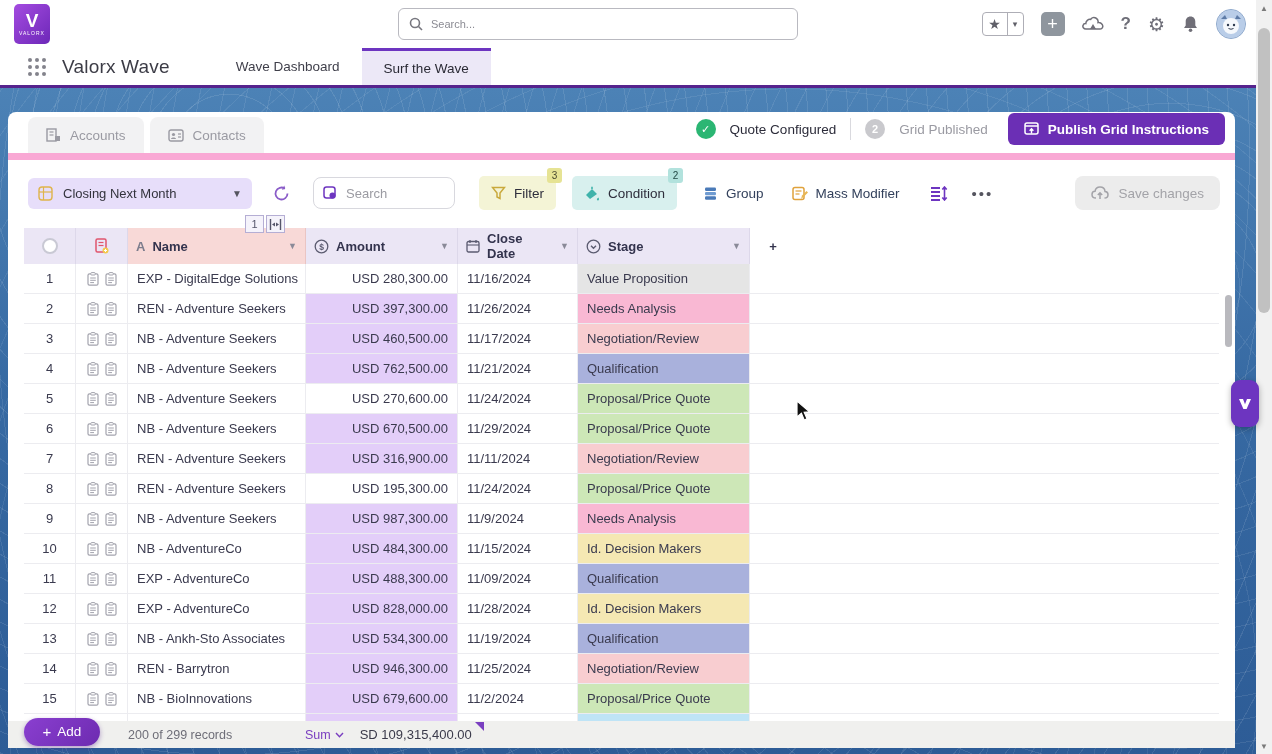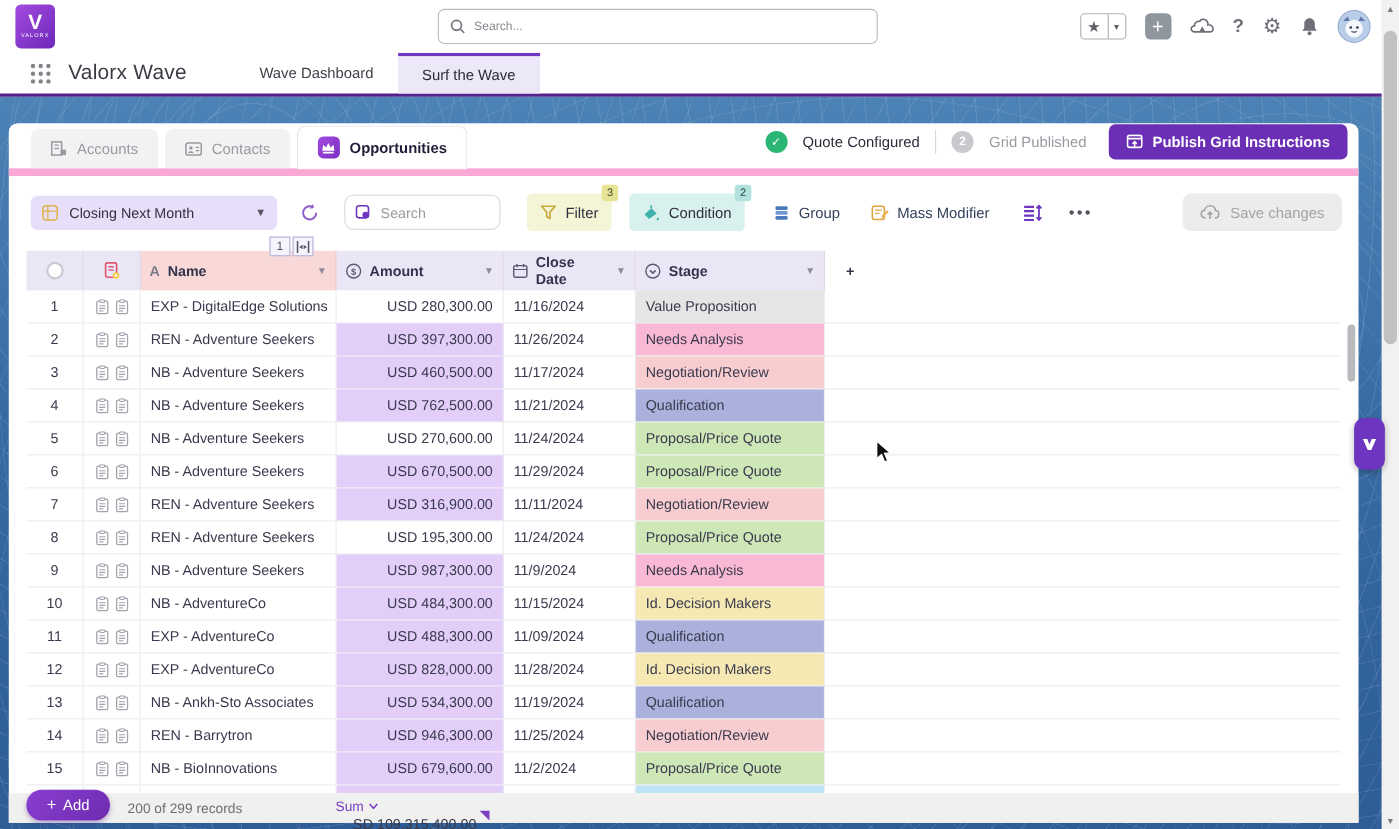--- a/index.html
+++ b/index.html
@@ -123,22 +123,22 @@
   .resize-ctl .bx { width:19px; height:18px; border:1px solid #b5aed4; background:#f5f3fb; display:flex;
                     align-items:center; justify-content:center; font-size:11px; color:#55556a; }
   .resize-ctl .bx + .bx { margin-left:2px; }
 
   
   .gfooter { position:absolute; left:0; bottom:0; width:100%; height:27px; background:#f0f0ee; display:flex;
              align-items:center; }
   .add-btn { position:relative; top:-3px; margin-left:16px; width:76px; height:28px; border:none; border-radius:16px;
              background:linear-gradient(135deg,#8a3fd0,#6d2bb0); color:#fff; font-size:13.5px; display:flex;
              align-items:center; justify-content:center; gap:6px; box-shadow:0 2px 5px rgba(80,30,140,.4); }
-  .records { font-size:12.5px; color:#6e6e78; margin-left:16px; }
-  .sum-grp { position:absolute; left:297px; display:flex; height:17px;flex-direction:column; }
+  .records { font-size:12.5px; color:#6e6e78; margin-left:28px; }
+  .sum-grp { position:absolute; left:297px; display:flex; align-items:center; height:17px; }
   .sum-lbl { font-size:12.5px; color:#7a3fc0; display:flex; align-items:center; gap:4px; }
   .sum-val { position:relative; font-size:13px; color:#3a3a4a; margin-left:14px; padding:2px 12px 2px 2px; }
   .sum-val .corner { position:absolute; right:0; top:-3px; width:0; height:0;
                      border-left:9px solid transparent; border-top:9px solid #7a3fc0; }
 
   
   .outer-scroll { position:absolute; right:0; top:0; width:16px; height:754px; background:#f1f1f1; z-index:30; }
   .outer-scroll .arr { width:16px; height:16px; display:flex; align-items:center; justify-content:center;
                        color:#7a7a7a; font-size:8px; }
   .outer-scroll .thumb { position:absolute; left:2px; top:28px; width:12px; height:285px; background:#c1c1c1; border-radius:6px; }
@@ -238,29 +238,20 @@
       <span>
         <svg width="16" height="13" viewBox="0 0 16 13">
             <rect x="1" y="1" width="14" height="11" rx="2" fill="none" stroke="#9a9aa2" stroke-width="1.4"></rect>
             <circle cx="5.5" cy="5.5" r="1.6" fill="#9a9aa2"></circle>
             <path d="M3 10 C3 8 8 8 8 10" fill="#9a9aa2"></path>
             <line x1="10" y1="5" x2="13" y2="5" stroke="#9a9aa2" stroke-width="1.2"></line>
             <line x1="10" y1="8" x2="13" y2="8" stroke="#9a9aa2" stroke-width="1.2"></line>
           </svg>
       </span>
       <span>Contacts</span>
-    </div>
-    <div class="otab active">
-      <span class="opp-ic">
-        <svg width="13" height="11" viewBox="0 0 13 11">
-            <path d="M1 8 L1.8 2.5 L4.4 5.2 L6.5 1 L8.6 5.2 L11.2 2.5 L12 8 Z" fill="#fff"></path>
-            <rect x="1.6" y="9" width="9.8" height="1.5" rx=".7" fill="#fff"></rect>
-          </svg>
-      </span>
-      <span>Opportunities</span>
     </div>
     <div class="status-cluster">
       <span class="chk-circle">✓</span>
       <span class="st-label">Quote Configured</span>
       <span class="vdiv"></span>
       <span class="num-circle">2</span>
       <span class="st-label dim">Grid Published</span>
       <button class="publish-btn">
         <span>
           <svg width="15" height="14" viewBox="0 0 15 14">

